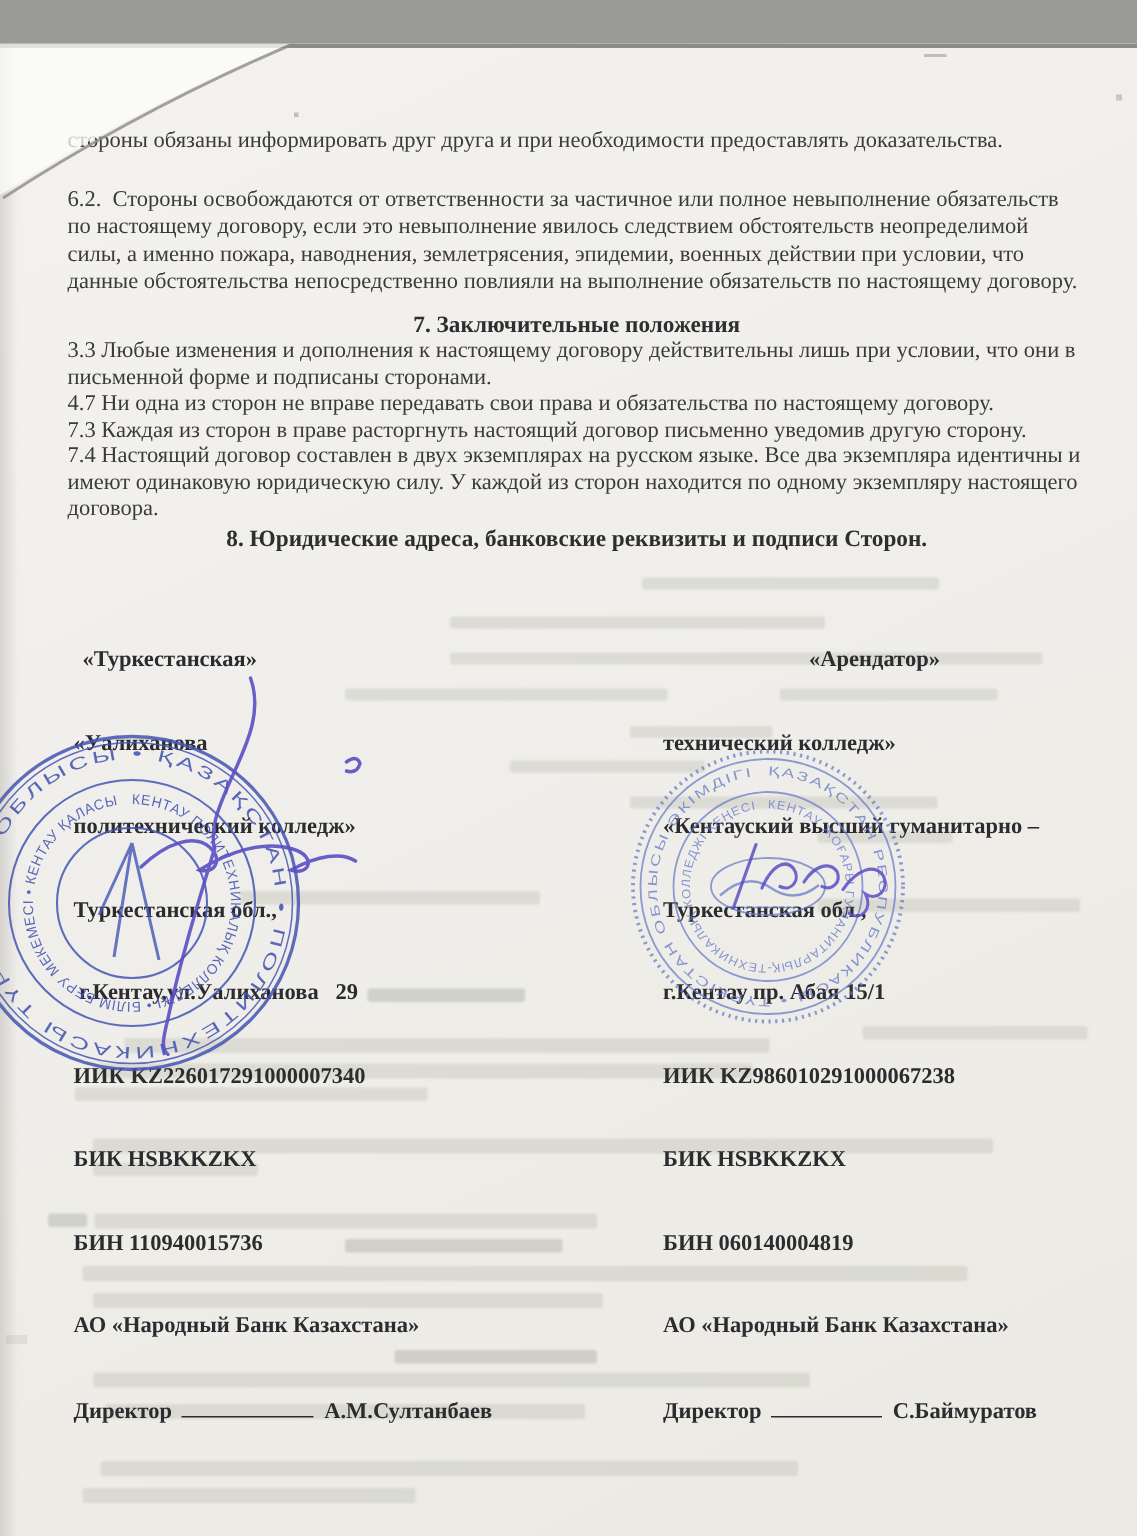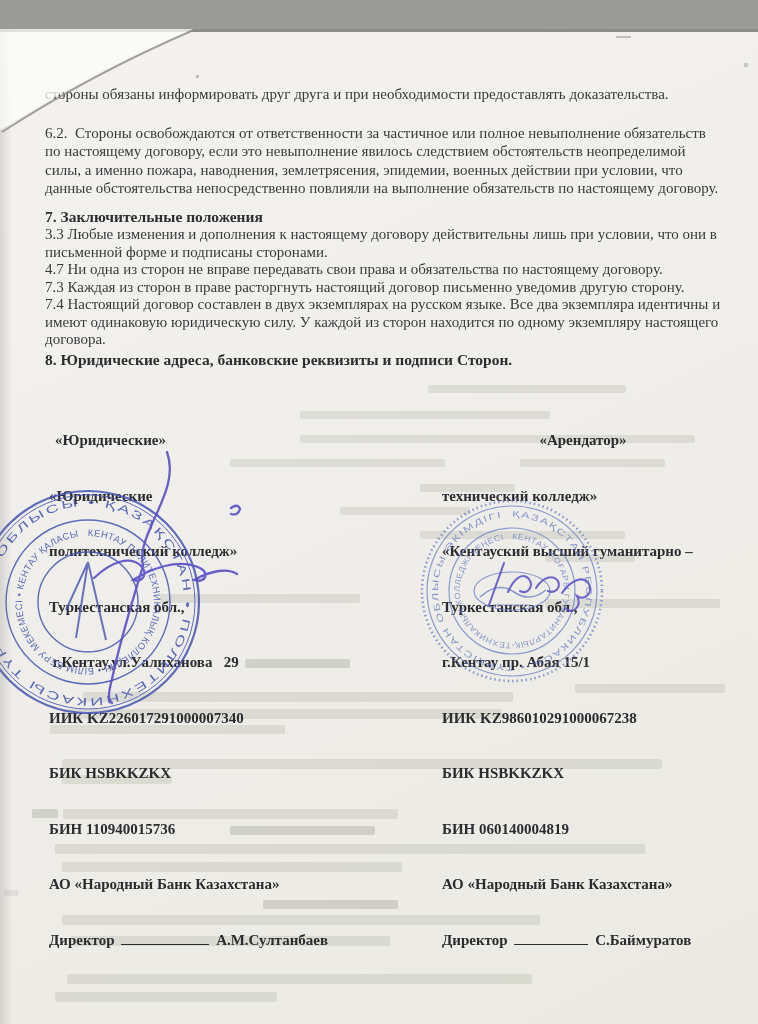--- a/index.html
+++ b/index.html
@@ -6,21 +6,21 @@
   .page{position:relative;width:758px;height:1024px;overflow:hidden;
         background:linear-gradient(155deg,#f3f2ef 0%,#efeeea 45%,#ebe9e2 100%);
         font-family:"Liberation Serif", serif;color:#3a3a3c;margin-top:29px;}
   .page::before{content:"";position:absolute;left:0;top:0;bottom:0;width:12px;
         background:linear-gradient(90deg,rgba(110,106,100,.20),rgba(110,106,100,0));z-index:5;}
   .top-edge{position:absolute;top:0;left:0;right:0;height:3px;background:#3a3835;opacity:.55;z-index:6;}
   .crease-svg{position:absolute;left:0;top:0;z-index:6;pointer-events:none;}
   .content{position:absolute;left:45px;right:34px;top:56px;font-size:15px;line-height:18.5px;z-index:3;}
   .para{margin:0;white-space:pre-wrap;}
   .para.intro{margin-bottom:20px;}
-  .sec-heading{font-weight:bold;font-size:15.5px;margin:10px 0 0 0;color:#2e2e31;}
+  .sec-heading{font-weight:bold;text-align:center;font-size:15.5px;margin:10px 0 0 0;color:#2e2e31;}
   .sec-heading.s8{margin-top:2px;}
   .clause{margin:0;line-height:17.5px;white-space:pre-wrap;}
   .cols{display:flex;justify-content:space-between;margin-top:25px;font-weight:bold;
         font-size:15px;line-height:18.5px;color:#2c2c30;}
   .col{white-space:pre-wrap;}
   .col.left{width:330px;padding-left:4px;}
   .col.right{width:282px;}
   .role-left{padding-left:6px;}
   .role-right{text-align:center;}
   .director-line{white-space:nowrap;}
@@ -90,22 +90,22 @@
     <h3 class="sec-heading">7. Заключительные положения</h3>
     <p class="clause">3.3 Любые изменения и дополнения к настоящему договору действительны лишь при условии, что они в письменной форме и подписаны сторонами.</p>
     <p class="clause">4.7 Ни одна из сторон не вправе передавать свои права и обязательства по настоящему договору.</p>
     <p class="clause">7.3 Каждая из сторон в праве расторгнуть настоящий договор письменно уведомив другую сторону.</p>
     <p class="clause">7.4 Настоящий договор составлен в двух экземплярах на русском языке. Все два экземпляра идентичны и имеют одинаковую юридическую силу. У каждой из сторон находится по одному экземпляру настоящего договора.</p>
 
     <h3 class="sec-heading s8">8.  Юридические адреса, банковские реквизиты и подписи Сторон.</h3>
 
     <div class="cols">
       <div class="col left">
-        <div class="role-left">«Юридические»</div>
-        <div>«Юридические</div>
+        <div class="role-left">«Туркестанская»</div>
+        <div>«Уалиханова</div>
         <div>политехнический колледж»</div>
         <div>Туркестанская обл.,</div>
         <div> г.Кентау,ул.Уалиханова   29</div>
         <div>ИИК KZ226017291000007340</div>
         <div>БИК HSBKKZKX</div>
         <div>БИН 110940015736</div>
         <div>АО «Народный Банк Казахстана»</div>
         <div class="director-line">
           <span>Директор</span>
           <span class="sig-underline w1"></span>

